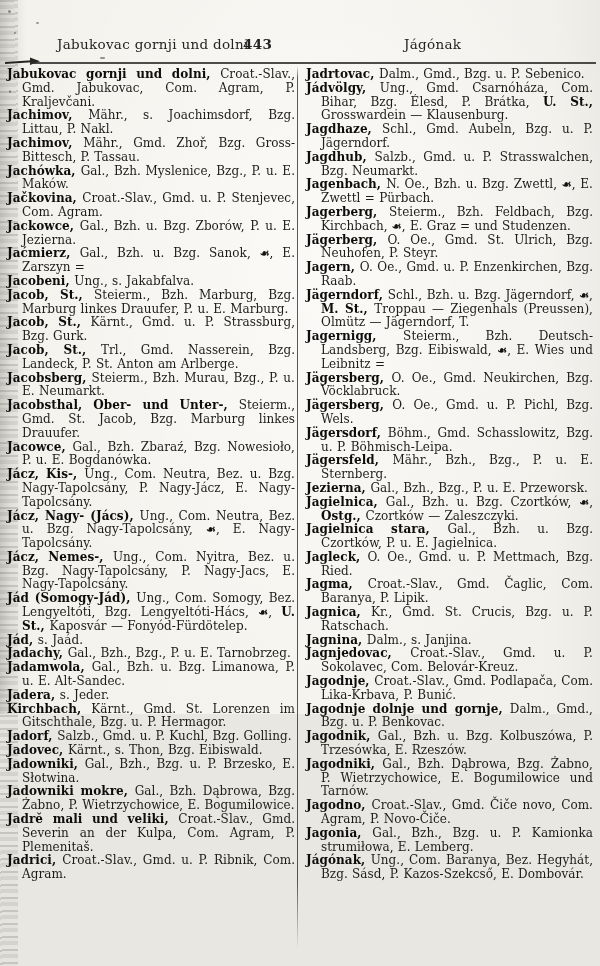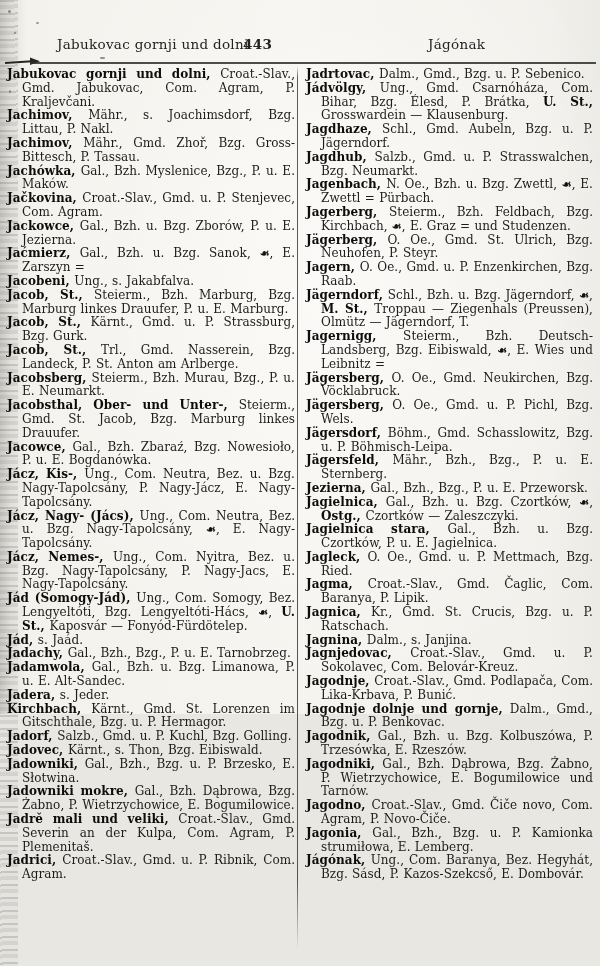--- a/index.html
+++ b/index.html
@@ -55,21 +55,21 @@
 
   <span class="speck" style="left:8px;top:10px;width:3px;height:3px;"></span>
   <span class="speck" style="left:14px;top:32px;width:2px;height:2px;"></span>
   <span class="speck" style="left:36px;top:22px;width:3px;height:2px;"></span>
   <span class="speck" style="left:100px;top:57px;width:5px;height:2px;border-radius:1px;"></span>
   <span class="speck" style="left:9px;top:90px;width:2px;height:3px;"></span>
 
   <div id="header">
     <span class="ht" style="left:57px;">Jabukovac gornji und dolni</span>
     <span class="ht" style="left:243px;font-weight:bold;">443</span>
-    <span class="ht" style="left:428px;">Jágónak</span>
+    <span class="ht" style="left:404px;">Jágónak</span>
   </div>
 
   <svg id="pen-arrow" width="42" height="14" viewBox="0 0 42 14">
     <path d="M1 8 L28 6.2" stroke="#262624" stroke-width="2" fill="none"></path>
     <path d="M26 2.5 L36 6.2 L26 10 Z" fill="#262624"></path>
   </svg>
 
   <div id="header-rule"></div>
   <div id="col-divider"></div>
 

